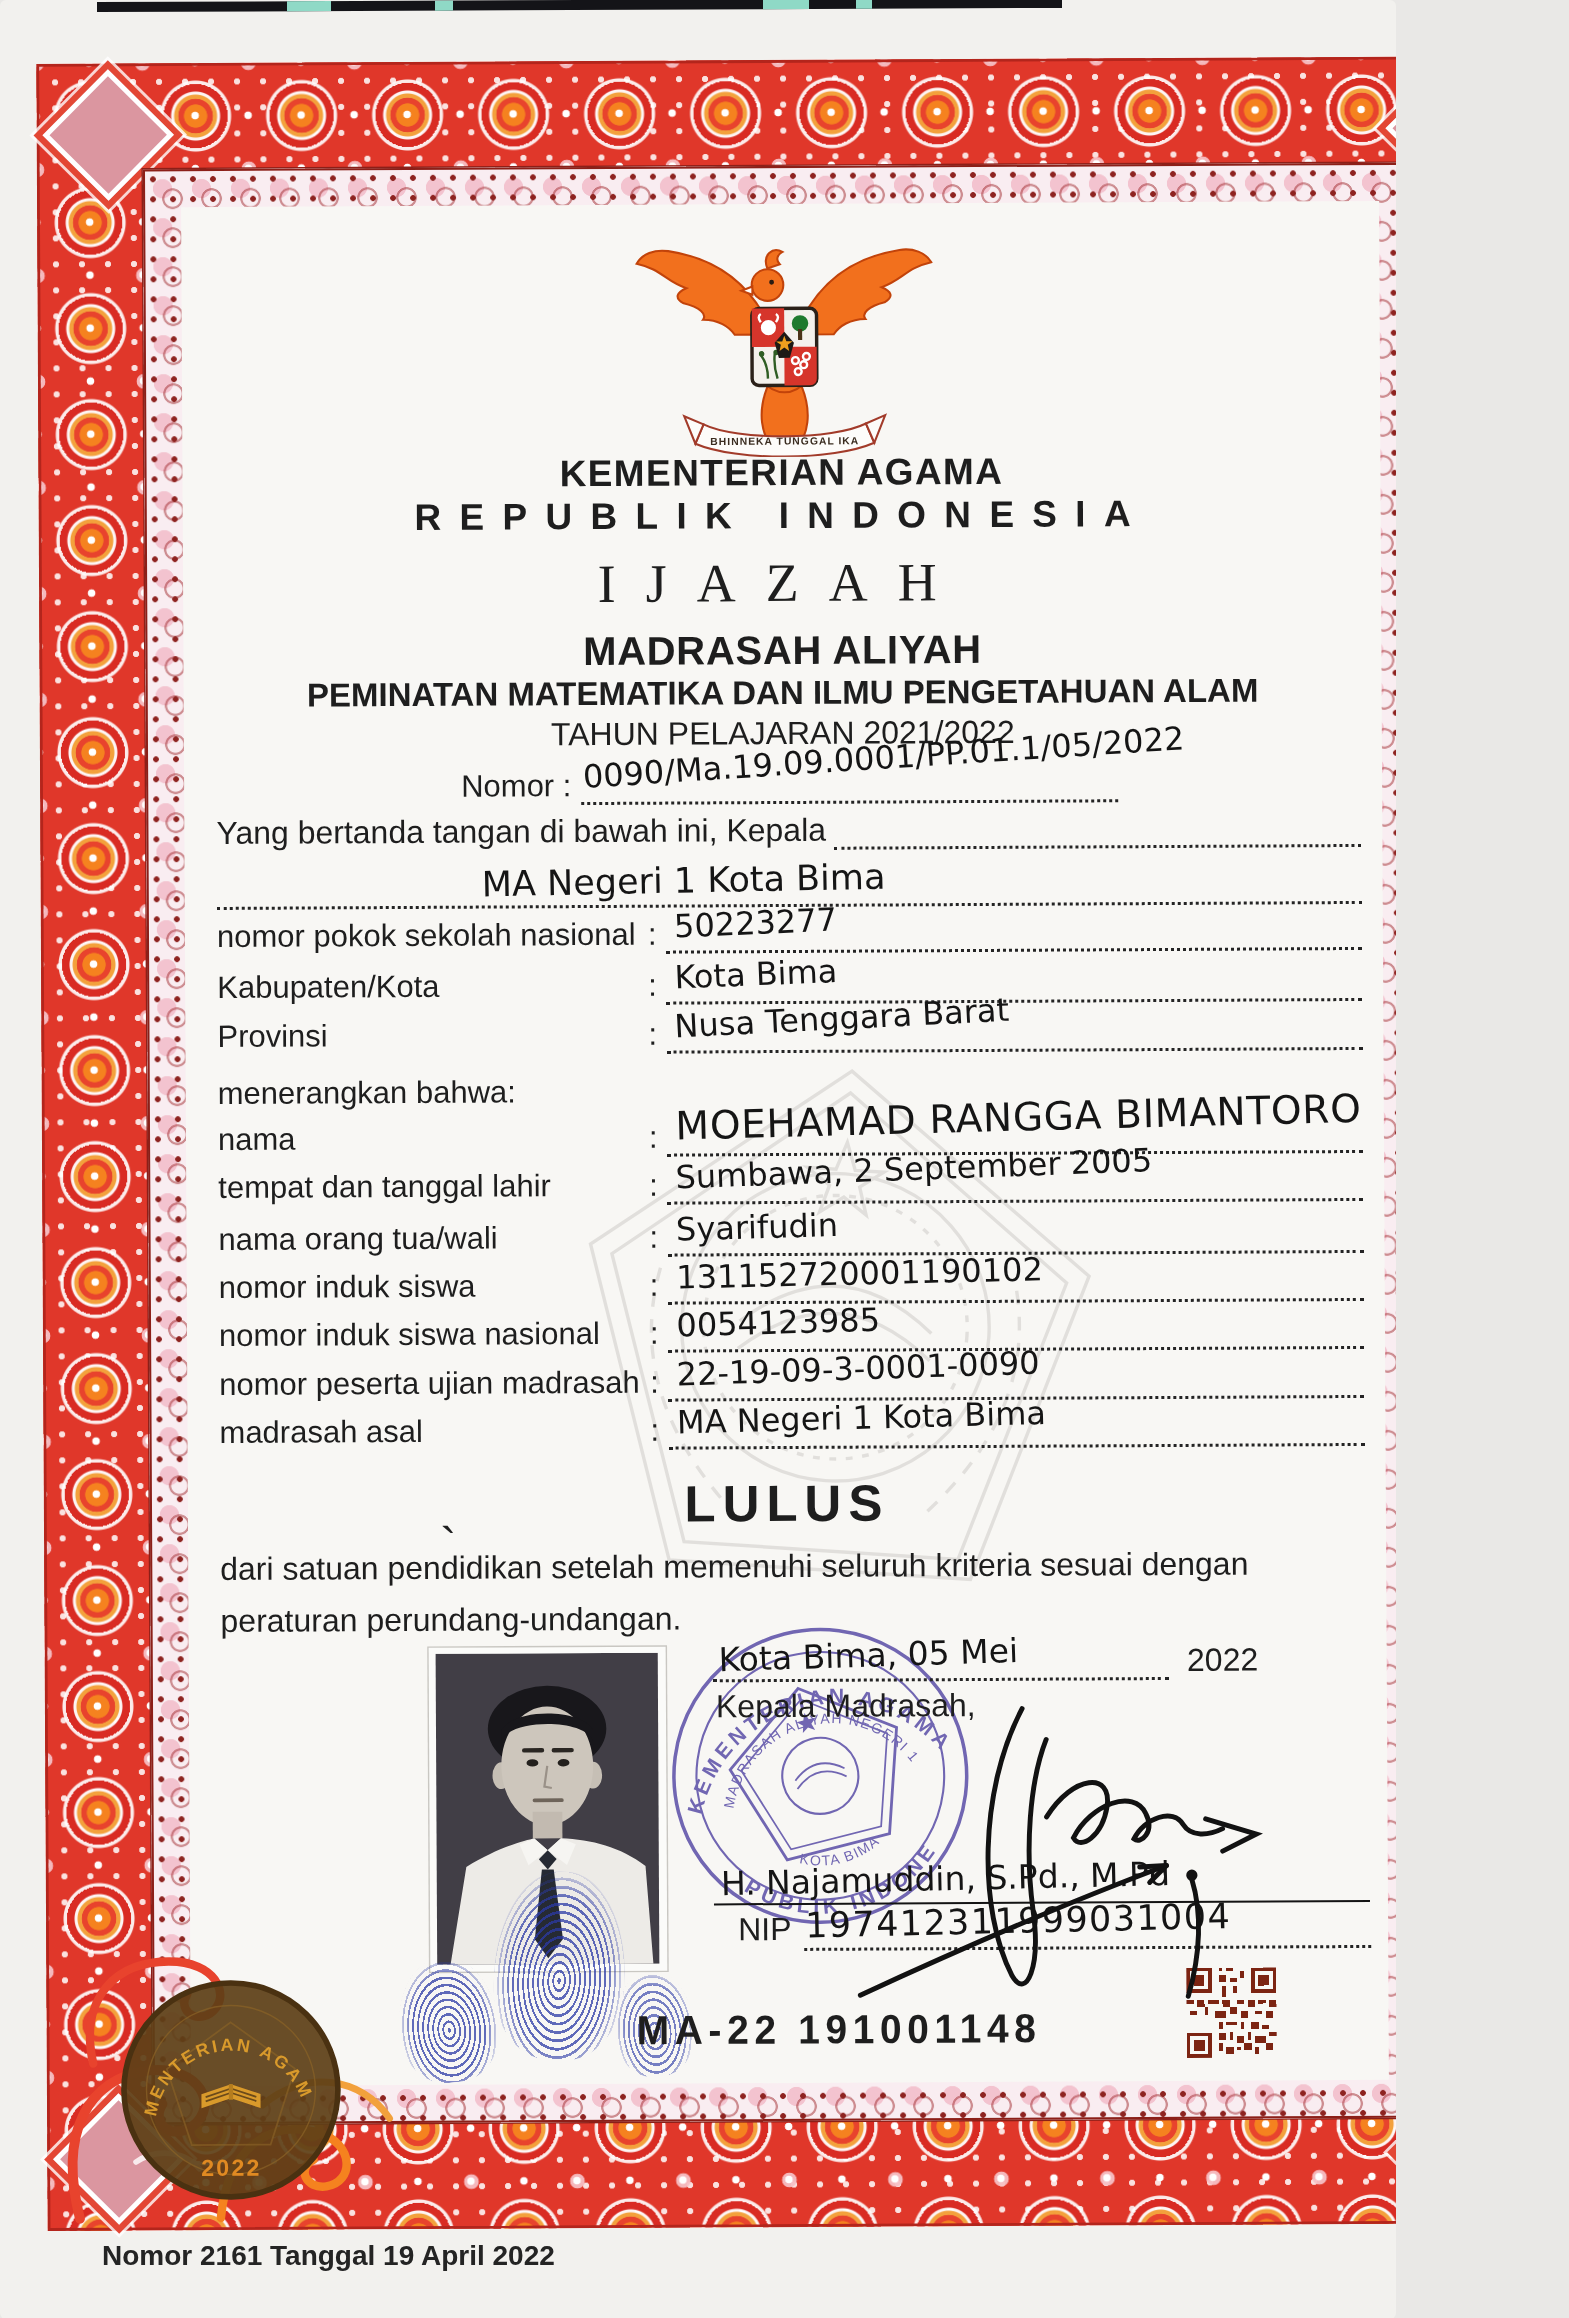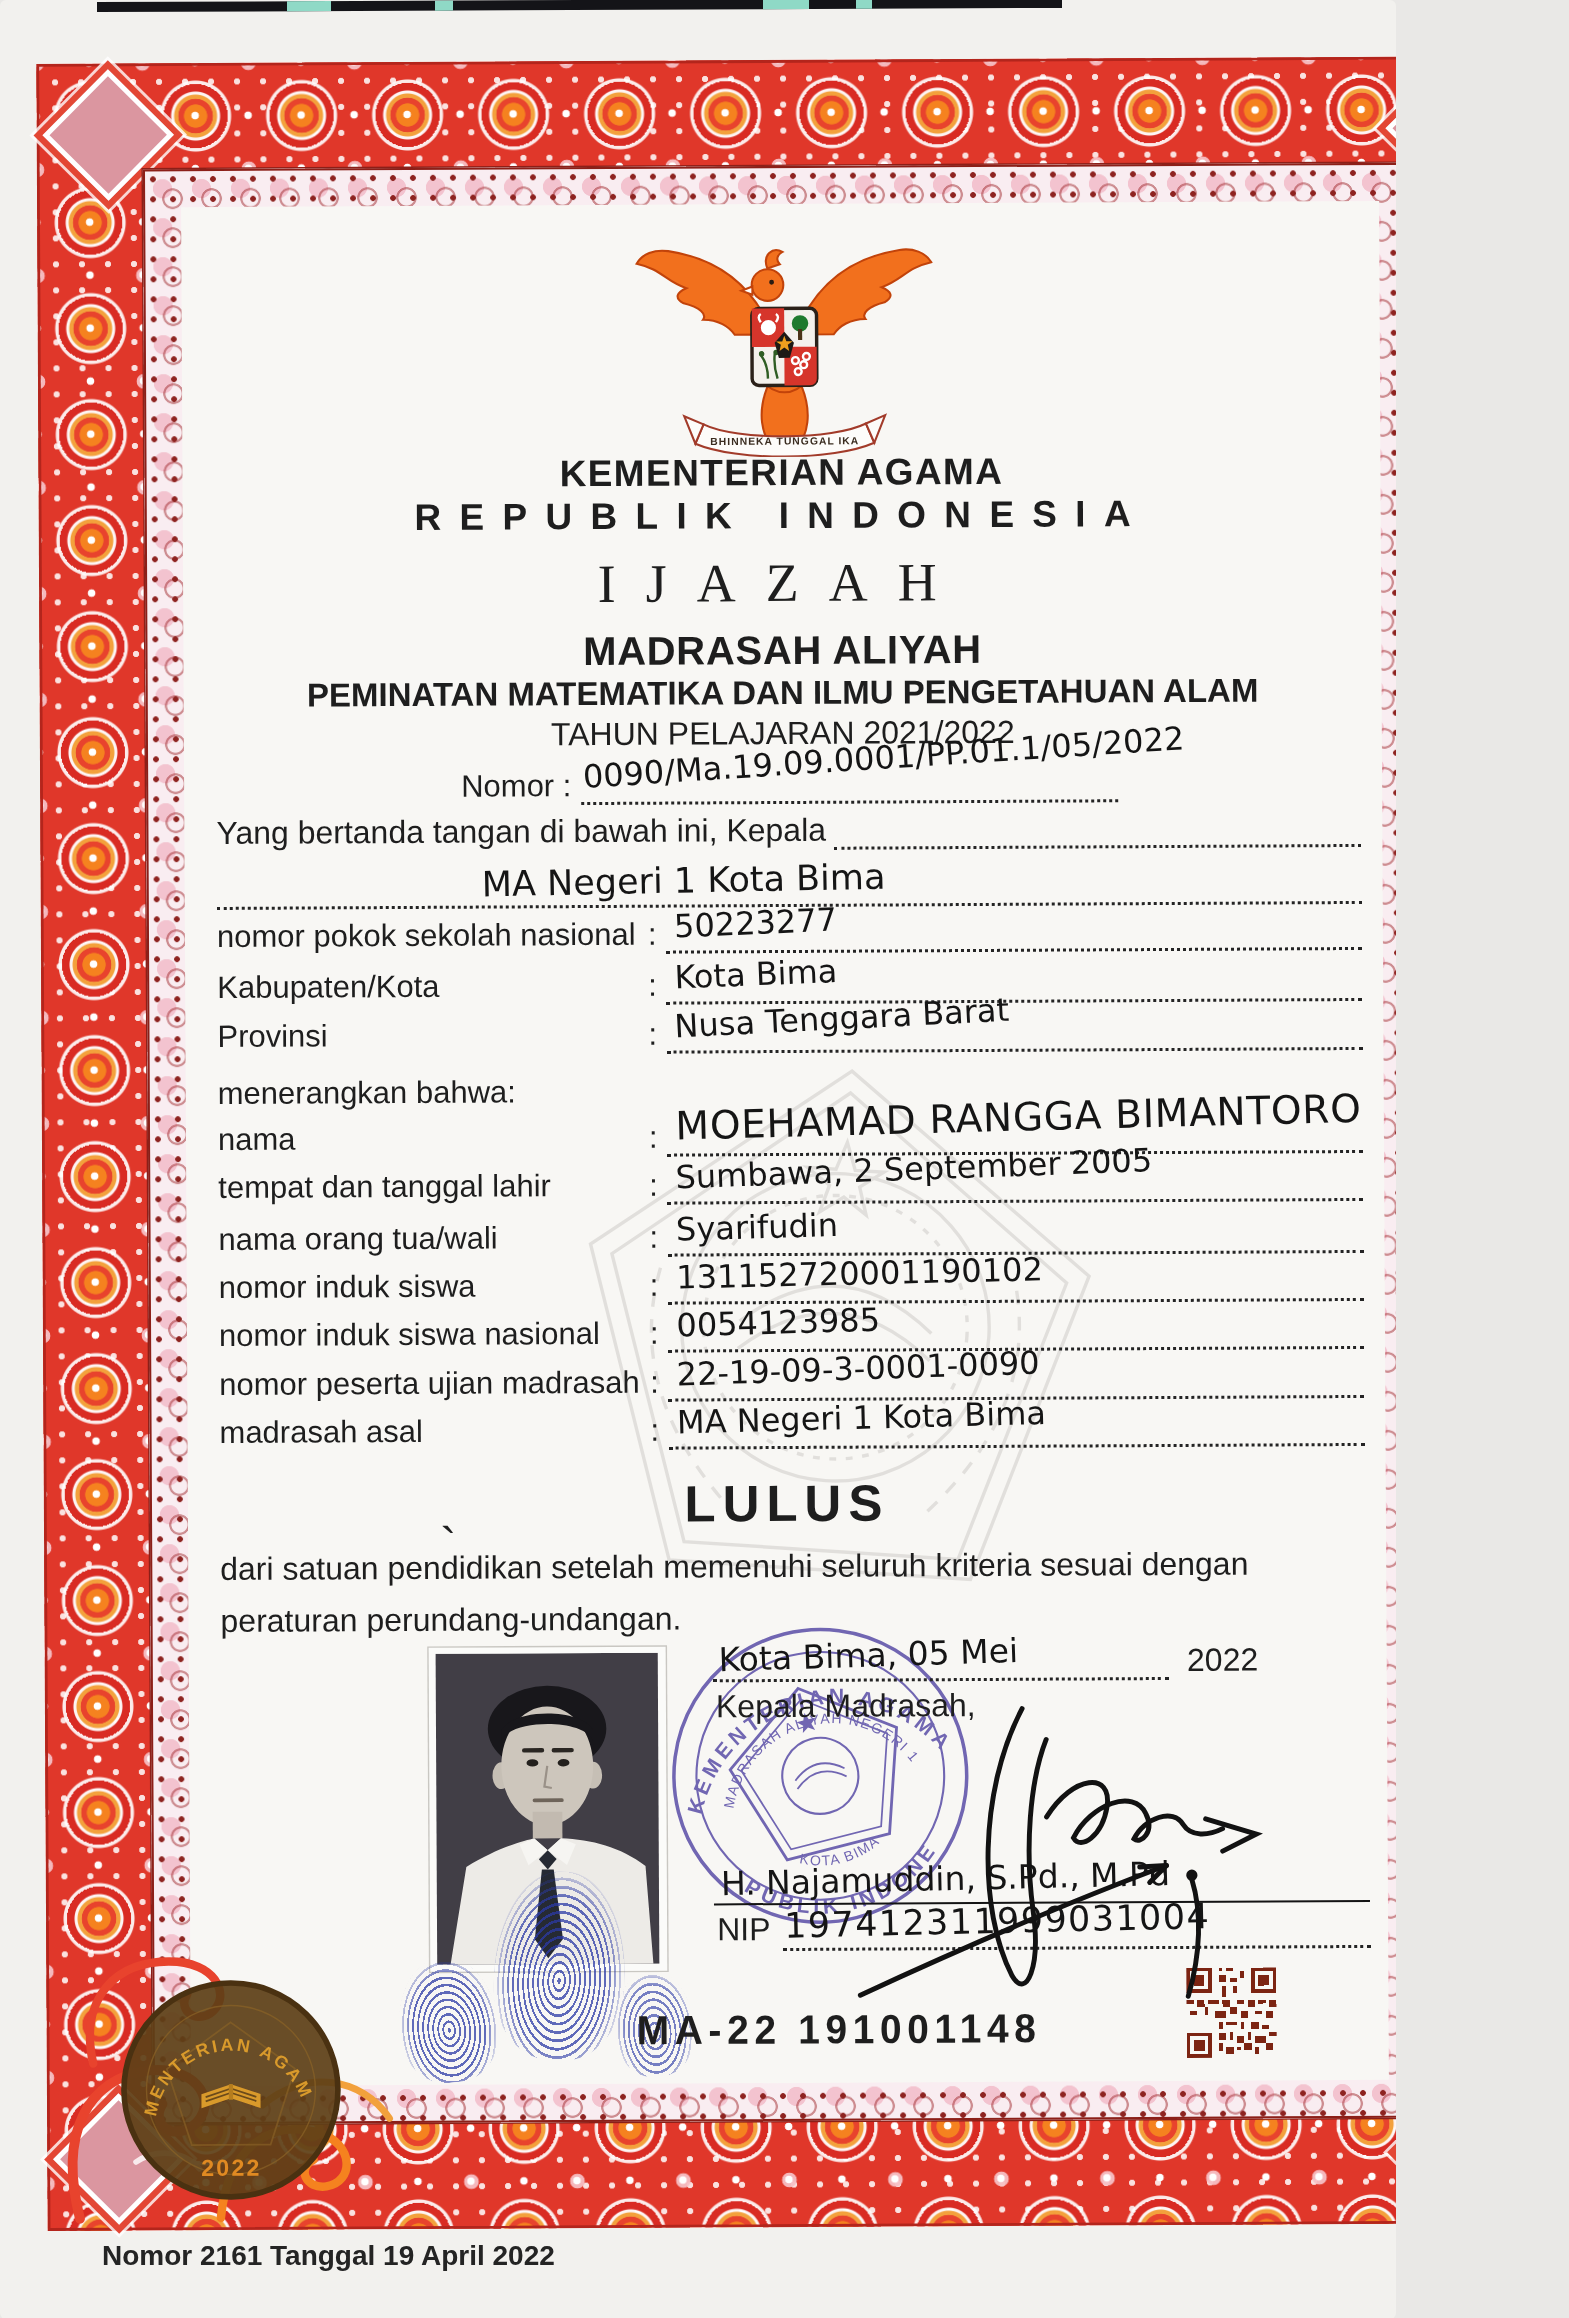--- a/index.html
+++ b/index.html
@@ -73,21 +73,21 @@
   .photo svg{display:block;width:100%;height:100%;}
   
   .placedate{position:absolute;left:668px;top:1583px;width:655px;height:39px;display:flex;align-items:flex-end;z-index:7;}
   .placedate .hv{position:absolute;left:5.6px;bottom:7px;font-size:33px;white-space:nowrap;transform:rotate(-1.5deg);}
   .placedate .dots{width:456px;border-bottom:3.5px dotted #242424;height:100%;}
   .placedate .yr{font-size:32px;padding-left:18.3px;padding-bottom:1.4px;}
   .role{position:absolute;left:671px;top:1628px;font-size:32px;z-index:7;}
   .signame{position:absolute;left:668px;top:1789px;width:656px;height:54px;border-bottom:2.8px solid #141414;z-index:8;}
   .signame .hv{position:absolute;left:7px;bottom:4.2px;font-size:33px;white-space:nowrap;transform:rotate(-1deg);}
   .niprow{position:absolute;left:671px;top:1847px;width:654px;height:44px;display:flex;align-items:flex-end;z-index:8;}
-  .niprow .lbl{font-size:32px;padding-bottom:2.8px;}
+  .niprow .lbl{font-size:32px;padding-bottom:2.8px;margin-left:21px;}
   .niprow .line{flex:1;margin-left:12.7px;border-bottom:3.5px dotted #242424;height:44px;position:relative;}
   .niprow .hv{position:absolute;left:1.4px;bottom:5.6px;font-size:35px;letter-spacing:1.4px;white-space:nowrap;transform:rotate(-1deg);}
   
   .fp{position:absolute;border-radius:48% 48% 44% 44%/56% 56% 40% 40%;z-index:5;
       background:repeating-radial-gradient(ellipse 62% 72% at 50% 58%,rgba(43,58,166,.85) 0 1.7px,rgba(43,58,166,0) 1.7px 5px);
       -webkit-mask-image:radial-gradient(ellipse at 50% 55%,#000 52%,transparent 74%);
       mask-image:radial-gradient(ellipse at 50% 55%,#000 52%,transparent 74%);opacity:.88;}
   
   .serial{position:absolute;left:590px;top:1948px;font-size:39px;font-weight:bold;letter-spacing:5.6px;z-index:6;
           transform:scaleY(1.04);}

